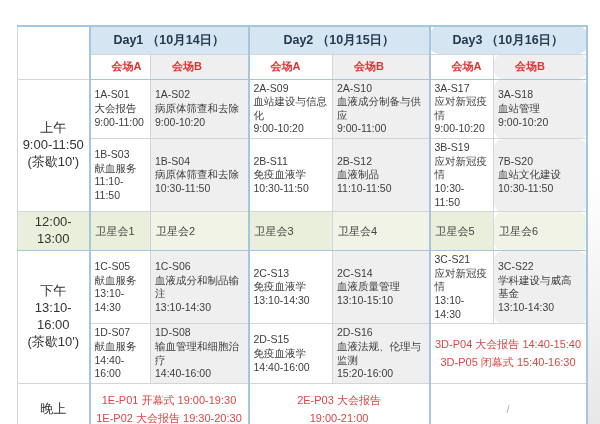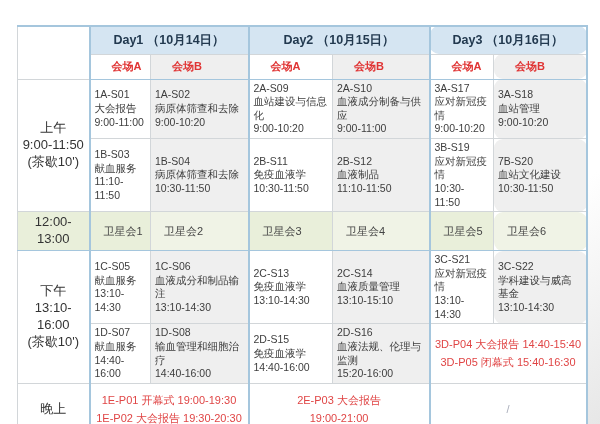--- a/index.html
+++ b/index.html
@@ -55,21 +55,21 @@
   td.venue{
     color:var(--venue-text);font-weight:bold;font-size:11px;
     padding-left:21px;background:#fff;
   }
   td.venue.col-b{background:var(--column-b-bg);}
   td.timecell{
     text-align:center;font-size:13px;color:#333;background:#fff;
   }
   td.col-b{background:var(--column-b-bg);}
   td.col-a{background:#ffffff;}
-  td.sat{background:var(--satellite-bg-a);font-size:11px;padding-left:13px;color:#444;}
+  td.sat{background:var(--satellite-bg-a);font-size:11px;padding-left:5px;color:#444;}
   td.sat.col-b{background:var(--satellite-bg-b);}
   td.sat-time{background:var(--satellite-bg-a);margin-left:48px;}
   td.session .code,td.session .title,td.session .stime{display:block;}
   td.merged-red{
     background:#fff;text-align:center;color:var(--plenary-text);
     font-size:11px;font-weight:normal;line-height:1.6;
   }
   td.slash-cell{background:#fff;text-align:center;color:#aaaebb;font-size:11px;}
   .tline{display:block;}
 </style>

